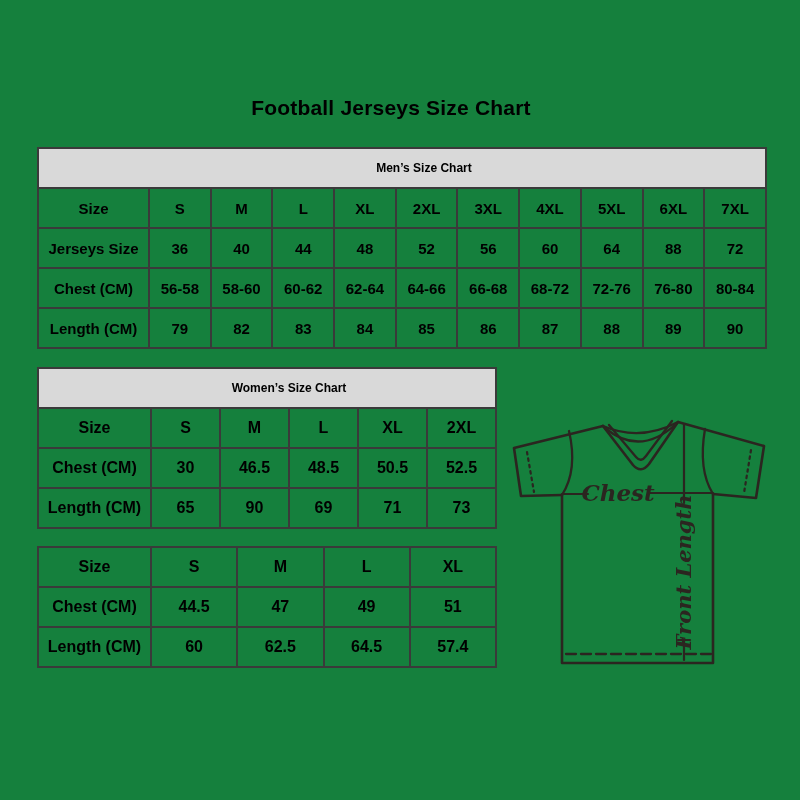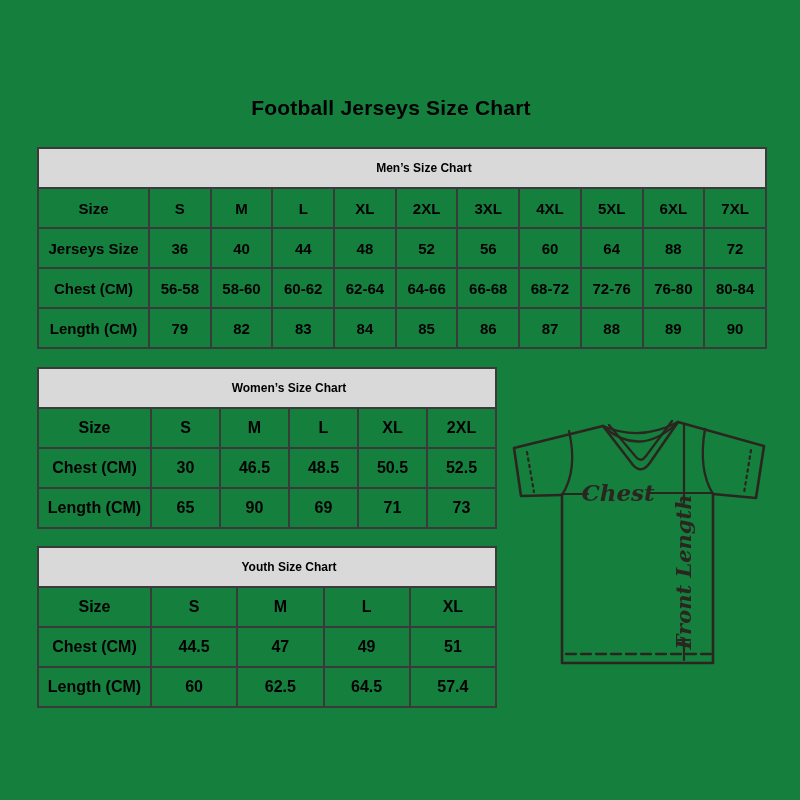--- a/index.html
+++ b/index.html
@@ -186,23 +186,20 @@
 
   <table class="size-table youth">
     <colgroup>
       <col style="width:113px">
       <col style="width:86.25px">
         <col style="width:86.25px">
         <col style="width:86.25px">
         <col style="width:86.25px">
     </colgroup>
     <tbody>
-        <tr>
-      <td class="hdr" colspan="5">Youth Size Chart</td>
-    </tr>
     <tr>
       <td>Size</td>
       <td>S</td>
       <td>M</td>
       <td>L</td>
       <td>XL</td>
     </tr>
     <tr>
       <td>Chest (CM)</td>
       <td>44.5</td>

